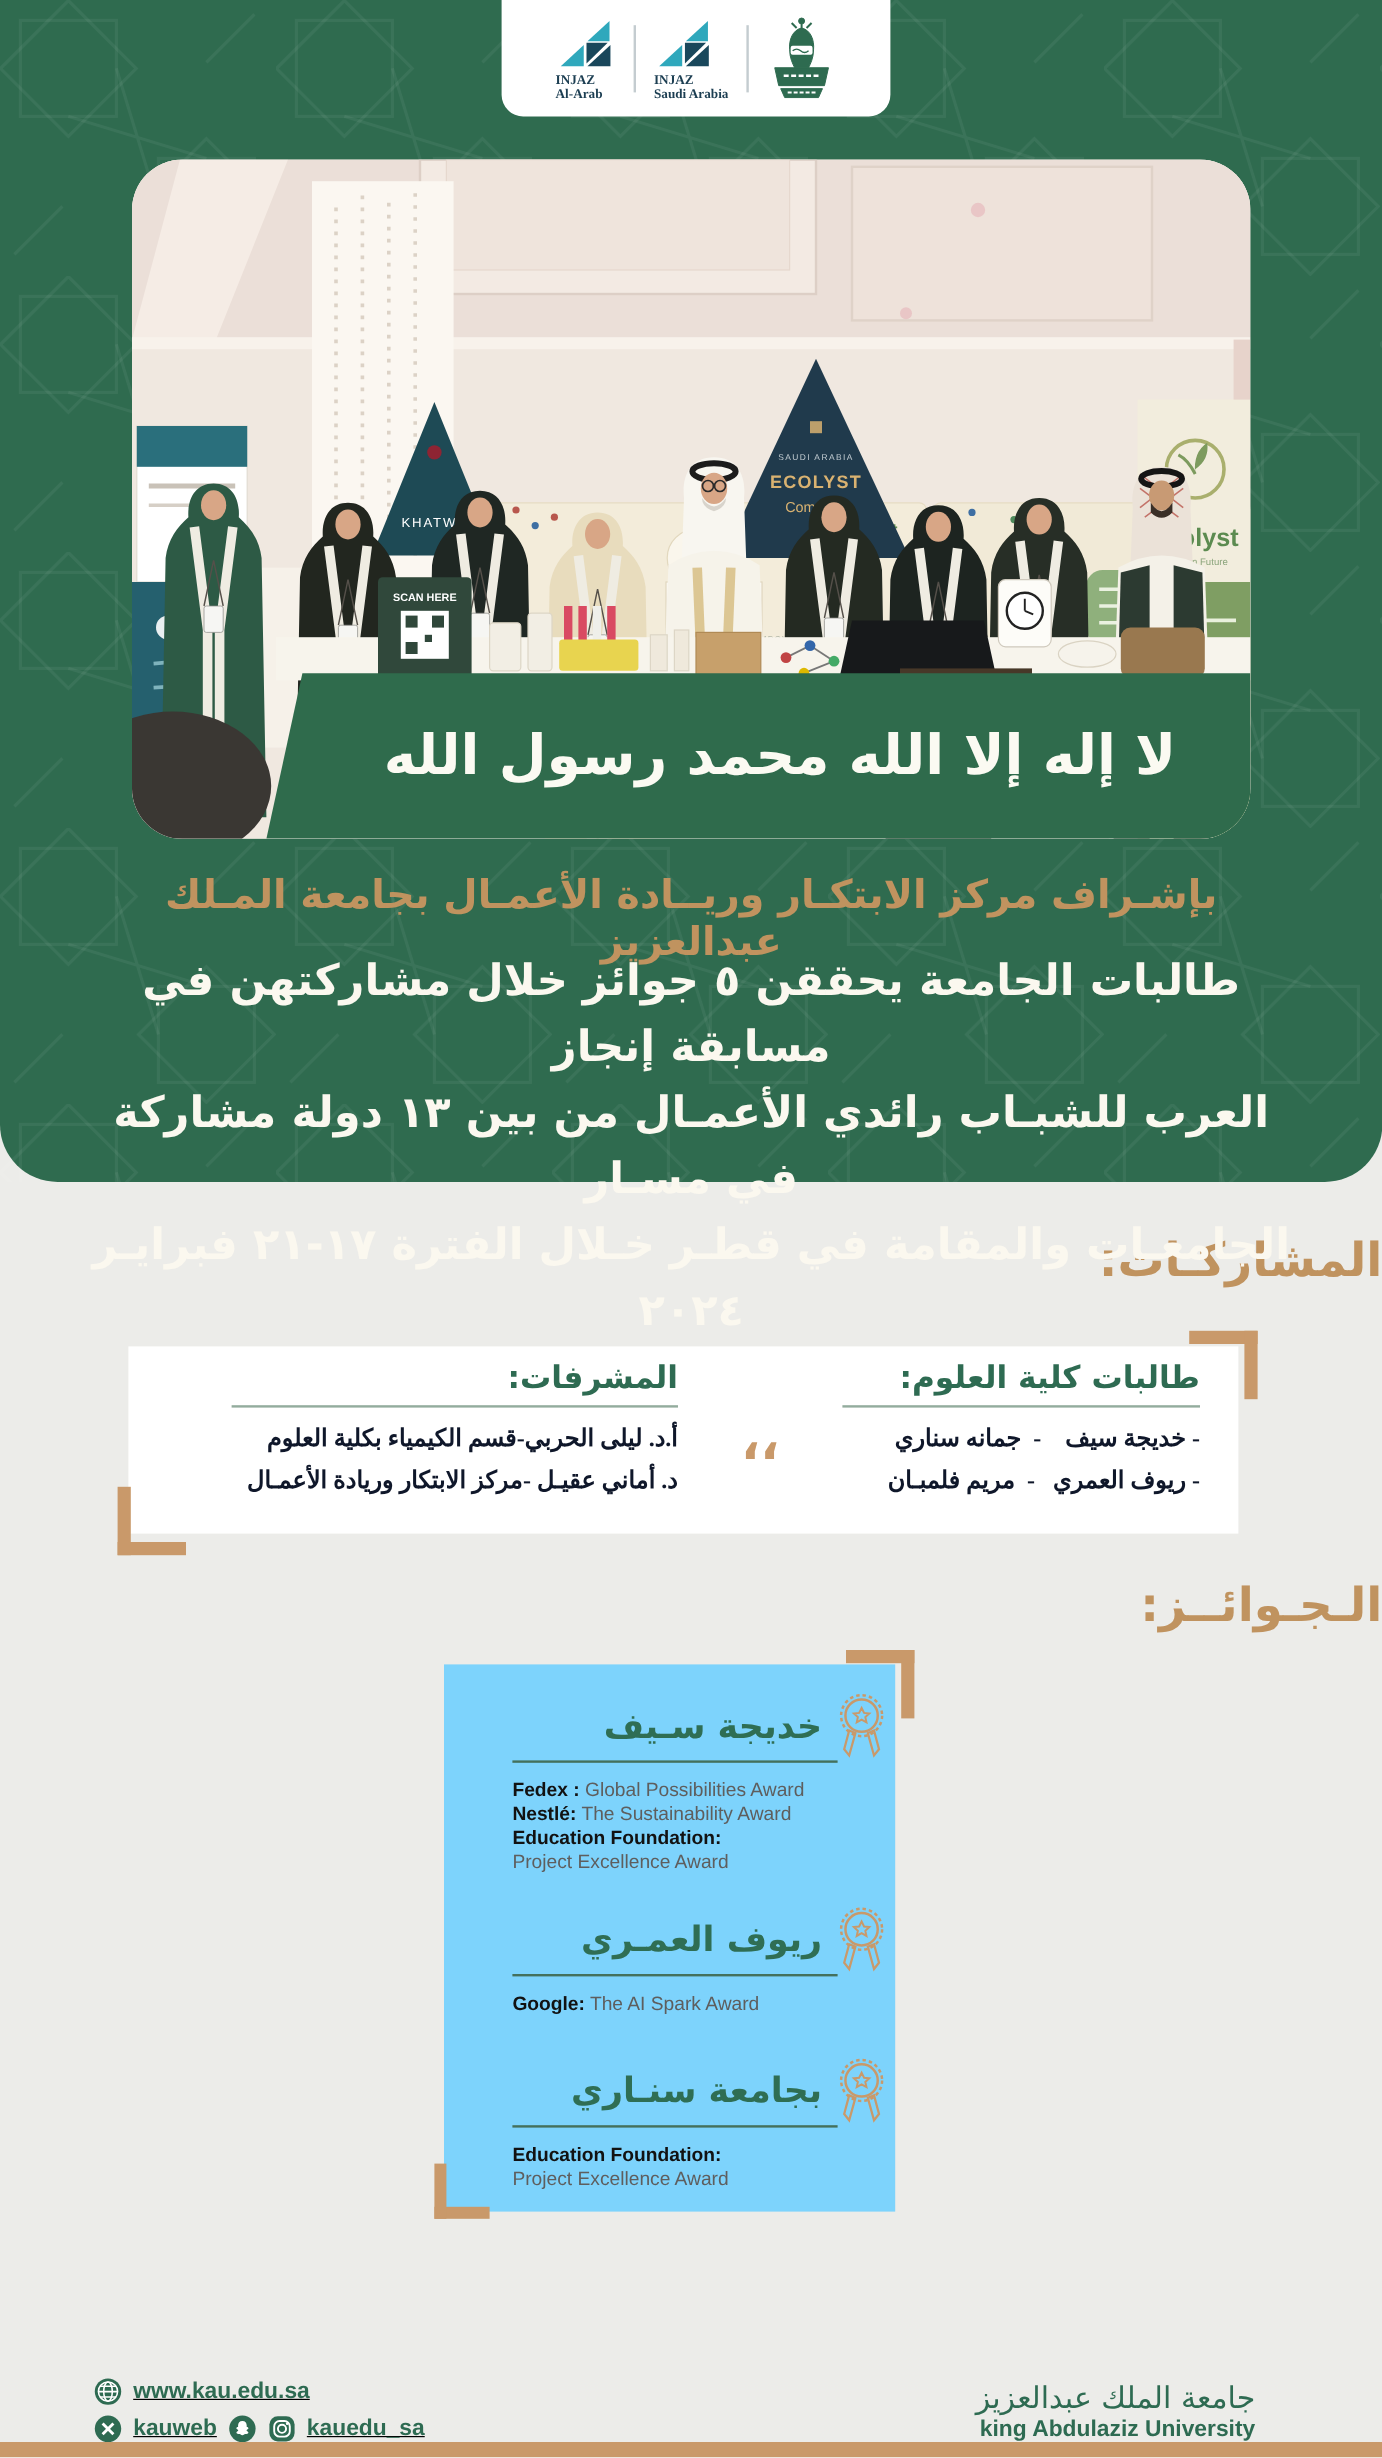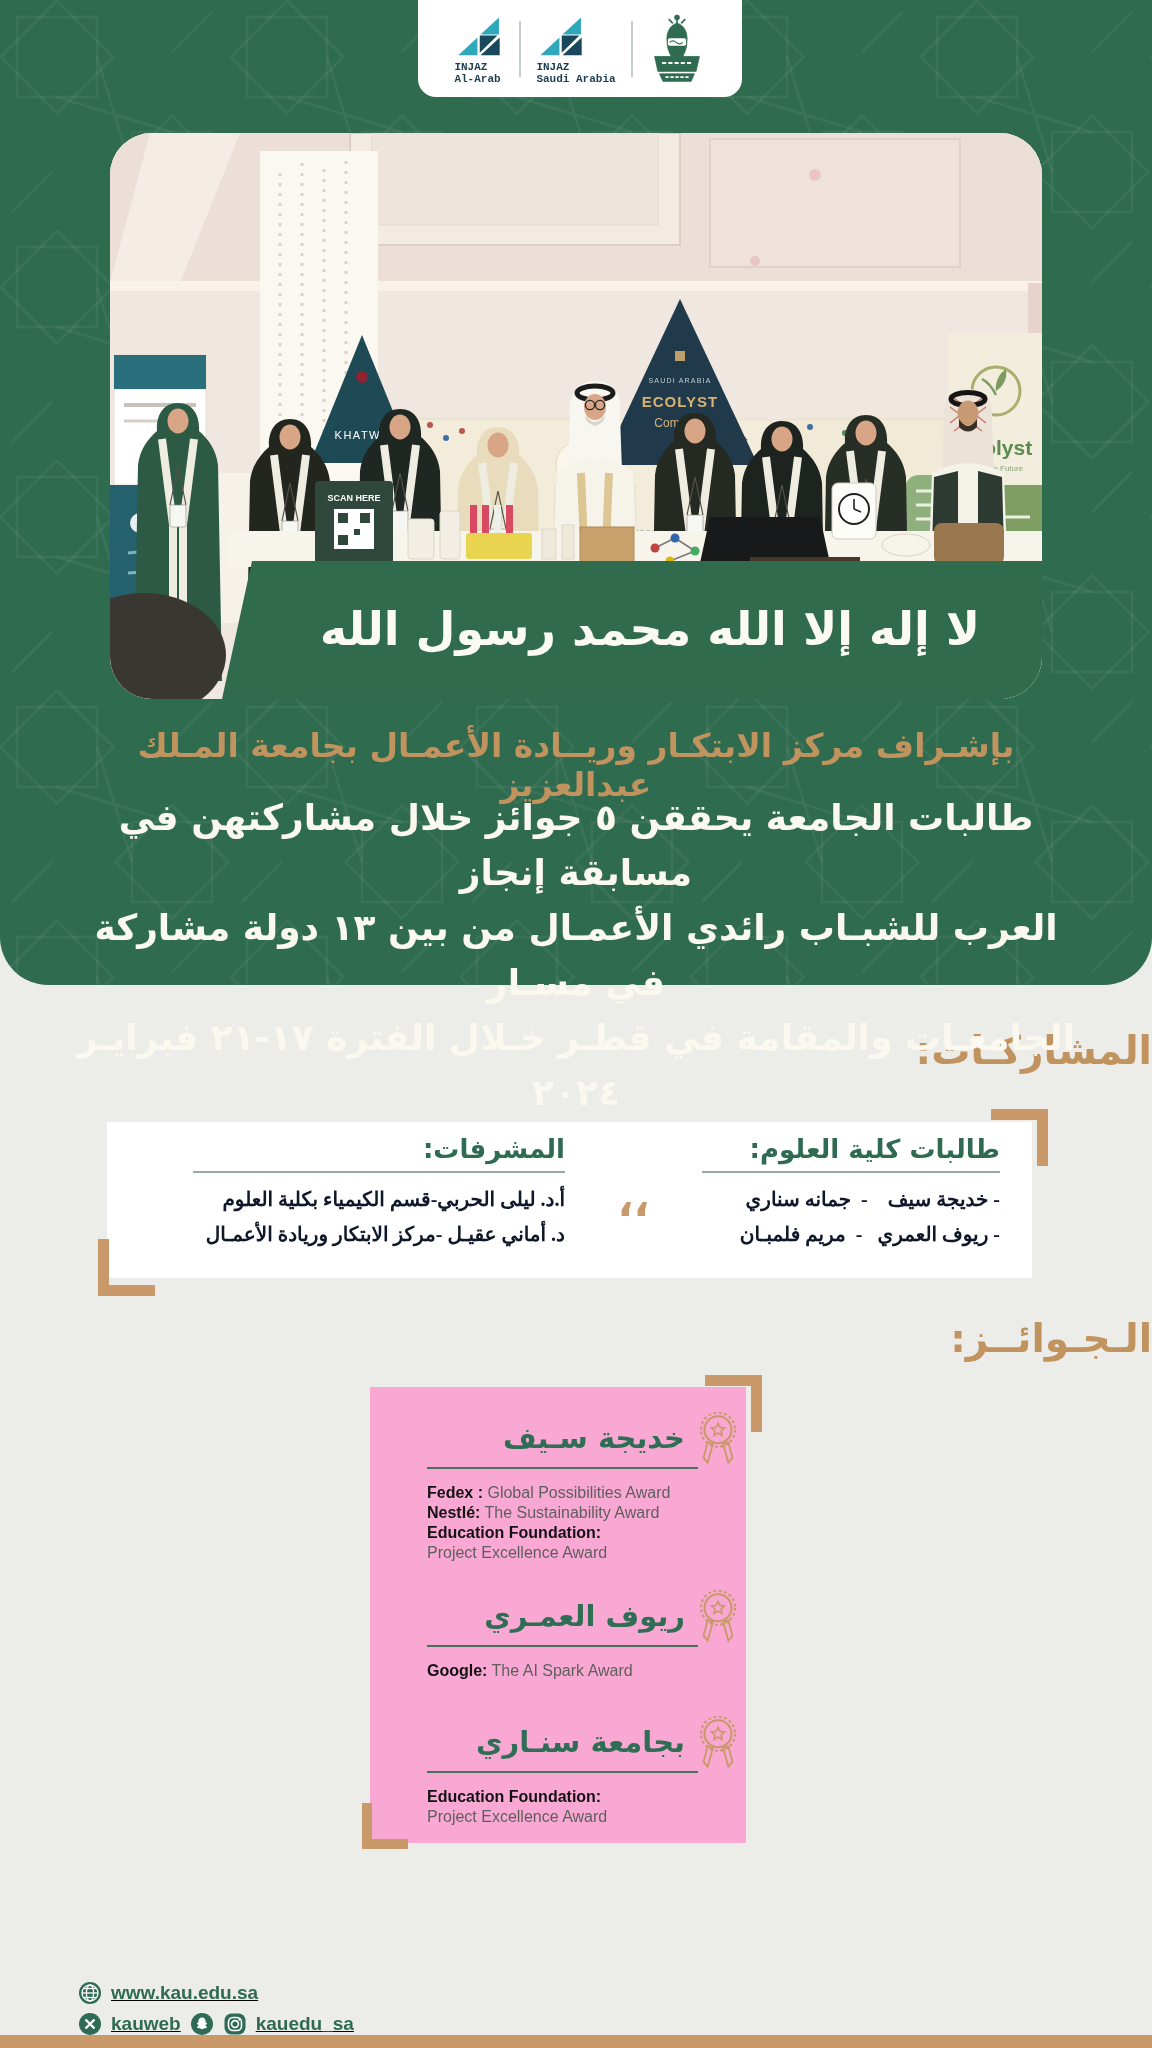--- a/index.html
+++ b/index.html
@@ -7,21 +7,21 @@
         font-family:"DejaVu Sans",sans-serif;}
   
   .hero{position:absolute;left:0;top:0;width:1152px;height:985px;background:#2F6B4F;
         border-radius:0 0 48px 48px;}
   .hero-pattern{position:absolute;inset:0;width:100%;height:100%;}
   
   .logo-card{position:absolute;left:418px;top:0;width:324px;height:97px;background:#FFFFFF;
              border-radius:0 0 18px 18px;display:flex;align-items:center;justify-content:center;
              gap:15px;z-index:4;}
   .injaz{display:flex;flex-direction:column;align-items:flex-start;}
-  .injaz-label{font-family:Liberation Mono, monospace;font-size:11px;font-weight:bold;
+  .injaz-label{font-family:Liberation Serif, serif;font-size:11px;font-weight:bold;
                color:#1C3E52;line-height:12px;margin-top:2px;}
   .logo-divider{width:2px;height:56px;background:#C4CCD0;}
   
   .photo-frame{position:absolute;left:110px;top:133px;width:932px;height:566px;border-radius:42px;
                overflow:hidden;background:#EFE7DF;z-index:2;}
   .photo-svg{display:block;width:100%;height:100%;}
   .ph-caps{font-family:"Liberation Sans",sans-serif;}
   
   .hero-supervision{position:absolute;left:60px;right:60px;top:726px;text-align:center;
                     direction:rtl;font-size:33px;font-weight:bold;color:#C0935F;z-index:3;}
@@ -41,21 +41,21 @@
   .participants-box .corner.bl{bottom:-18px;left:-9px;}
   .pbox-inner{position:absolute;top:12px;right:32px;left:86px;bottom:8px;direction:rtl;
               display:flex;justify-content:space-between;align-items:flex-start;}
   .pcol-students{width:298px;}
   .pcol-supervisors{width:372px;}
   .pcol-heading{font-size:26px;font-weight:bold;color:#2E6B52;padding-bottom:7px;
                 border-bottom:2px solid #93AC9D;margin-bottom:9px;}
   .pcol-row{font-size:20px;font-weight:bold;color:#0f172a;line-height:35px;white-space:pre;font-family:Liberation Serif, serif;}
   .pquote{font-size:42px;font-weight:bold;color:#C9996A;margin-top:58px;line-height:20px;}
   
-  .awards-box{position:absolute;left:370px;top:1387px;width:376px;height:456px;background:#f9a8d4;
+  .awards-box{position:absolute;left:370px;top:1387px;width:376px;height:456px;background:#7dd3fc;
               padding-top:22px;box-sizing:border-box;}
   .awards-box .corner.tr{top:-12px;right:-16px;}
   .awards-box .corner.bl{bottom:-6px;left:-8px;border-bottom-width:10px;border-left-width:10px;
                          width:36px;height:36px;}
   .award-head{display:flex;direction:rtl;align-items:center;gap:10px;padding-right:5px;}
   .award-name{font-size:29px;font-weight:bold;color:#2F6E54;line-height:44px;}
   .award-rule{border-bottom:2px solid #44705C;margin:0 48px 14px 57px;}
   .award-lines{margin:0 0 4px 57px;font-family:"Liberation Sans",sans-serif;font-size:16px;
                line-height:20px;color:#5E5E5E;}
   .award-lines b{color:#121212;}
@@ -461,15 +461,19 @@
       <svg class="f-icn" width="24" height="24" viewBox="0 0 24 24">
         <rect x="1.5" y="1.5" width="21" height="21" rx="7" fill="#2E6B52"></rect>
         <rect x="5.5" y="5.5" width="13" height="13" rx="4.5" fill="none" stroke="#FFFFFF" stroke-width="1.6"></rect>
         <circle cx="12" cy="12" r="3.4" fill="none" stroke="#FFFFFF" stroke-width="1.6"></circle>
         <circle cx="16.3" cy="7.7" r="1.1" fill="#FFFFFF"></circle>
       </svg>
       <span>kauedu_sa</span>
     </div>
   </div>
 
+  <div class="footer-right">
+    <div class="f-ar">جامعة الملك عبدالعزيز</div>
+    <div class="f-en">king Abdulaziz University</div>
+  </div>
 
   <div class="bottom-bar"></div>
 </div>
 
 </body></html>

